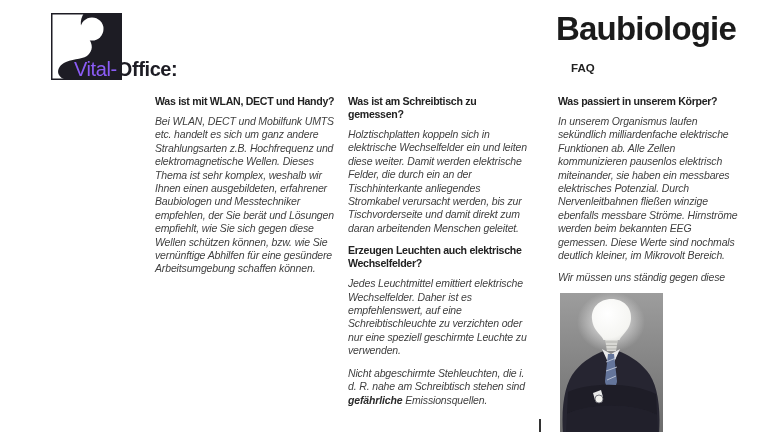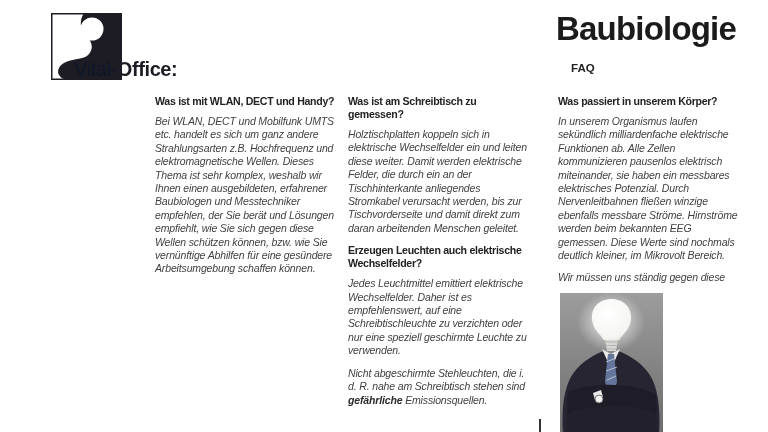--- a/index.html
+++ b/index.html
@@ -5,21 +5,21 @@
   * { margin:0; padding:0; box-sizing:border-box; }
   html,body { background:#ffffff; }
   .page {
     position:relative; width:768px; height:432px; background:#ffffff;
     font-family:"Liberation Sans", sans-serif; overflow:hidden;
   }
 
   
   .logo-mark { position:absolute; left:51px; top:13px; width:71px; height:67px; }
   .brand { position:absolute; left:74px; top:58px; font-size:20px; letter-spacing:-0.4px; white-space:nowrap; }
-  .brand-light { color:#0f172a; font-weight:normal; }
+  .brand-light { color:#8b5cf6; font-weight:normal; }
   .brand-dark  { color:#1d1c24; font-weight:bold; }
 
   
   .doc-title { position:absolute; left:556px; top:10px; font-size:33px; font-weight:bold;
                letter-spacing:-0.8px; color:#1b1b1b; }
   .doc-subtitle { position:absolute; left:557px; top:62px; font-size:11.5px; font-weight:bold; color:#222;padding-left:14px; }
 
   
   .col { position:absolute; top:95px; }
   .col-1 { left:155px; width:180px; }

